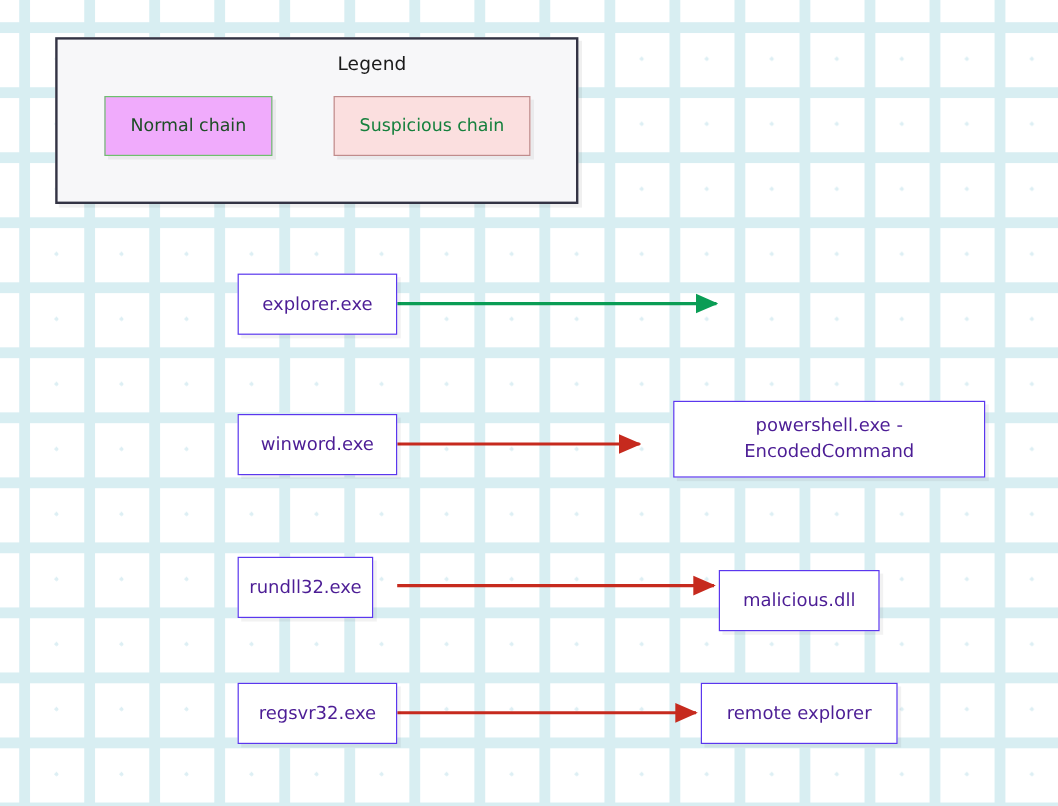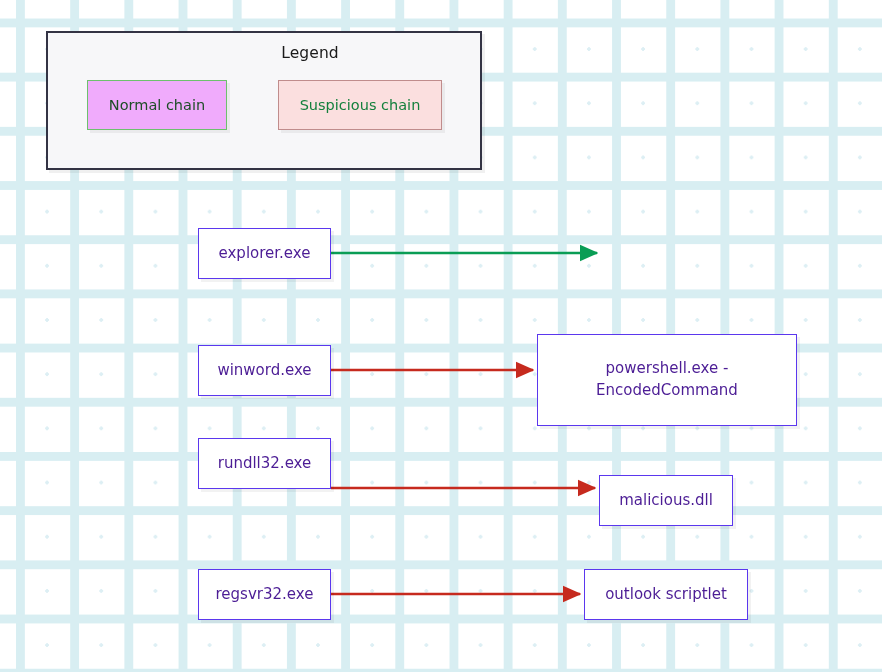--- a/index.html
+++ b/index.html
@@ -120,24 +120,24 @@
     <line x1="331" y1="488" x2="595" y2="488" stroke="#c62a1e" stroke-width="2.6" marker-end="url(#arrow-red)"></line>
 
     <line x1="331" y1="594" x2="580" y2="594" stroke="#c62a1e" stroke-width="2.6" marker-end="url(#arrow-red)"></line>
   </svg>
 
   <div class="node" style="left:198px; top:228px; width:133px; height:51px;">explorer.exe</div>
 
 
   <div class="node" style="left:198px; top:345px; width:133px; height:51px;">winword.exe</div>
 
-  <div class="node" style="left:537px; top:334px; width:260px; height:92px;">powershell.exe -
+  <div class="node" style="left:561px; top:334px; width:260px; height:64px;">powershell.exe -
 EncodedCommand</div>
 
-  <div class="node" style="left:198px; top:438px; width:133px; height:51px;">rundll32.exe</div>
+  <div class="node" style="left:198px; top:464px; width:113px; height:51px;">rundll32.exe</div>
 
   <div class="node" style="left:599px; top:475px; width:134px; height:51px;">malicious.dll</div>
 
   <div class="node" style="left:198px; top:569px; width:133px; height:51px;">regsvr32.exe</div>
 
-  <div class="node" style="left:584px; top:569px; width:164px; height:51px;">outlook scriptlet</div>
+  <div class="node" style="left:584px; top:569px; width:164px; height:51px;">remote explorer</div>
 
 </div>
 
 </body></html>

